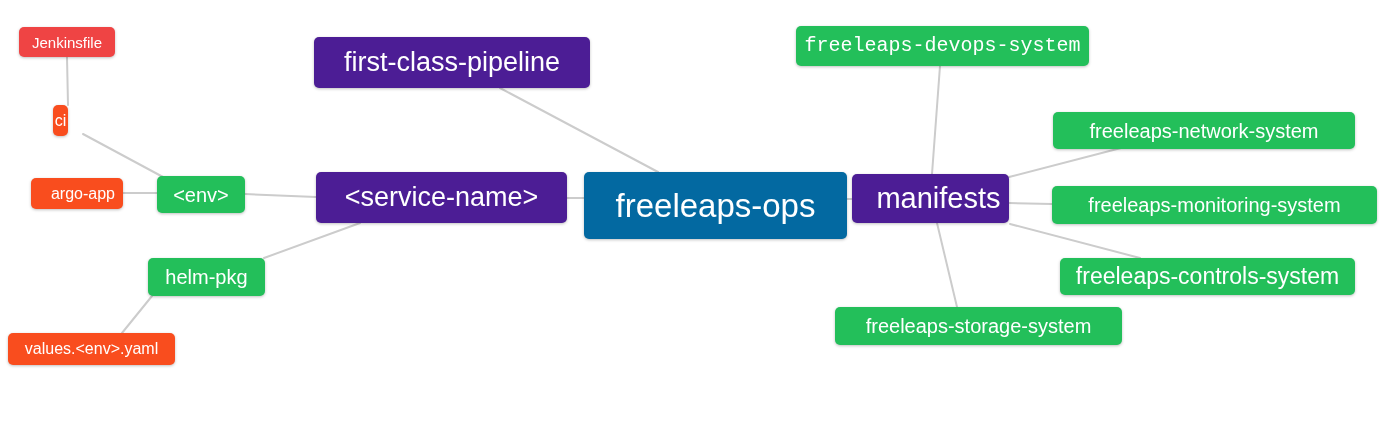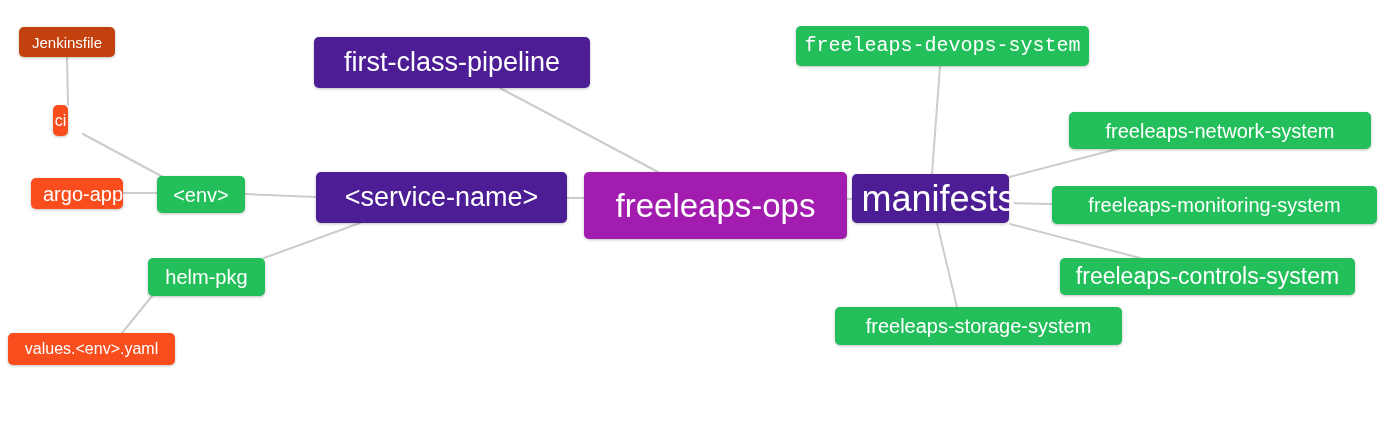--- a/index.html
+++ b/index.html
@@ -34,37 +34,37 @@
     color: #ffffff;
     border-radius: 5px;
     box-shadow: 0 1px 3px rgba(0,0,0,0.25);
     white-space: nowrap;
     cursor: pointer;
     box-sizing: border-box;
     line-height: 1;
   }
   .node.blue   { background: #4c1d95; }
   .node.green  { background: #23bf5a; }
-  .node.orange { background: #c2410c; }
+  .node.orange { background: #ef4444; }
   .node.red    { background: #f94d1e; }
-  .node.dark   { background: #a21caf; }
+  .node.dark   { background: #0369a1; }
 
   
   .n-root      { left: 584px; top: 172px; width: 263px; height: 67px; font-size: 33px; }
   .n-service   { left: 316px; top: 172px; width: 251px; height: 51px; font-size: 27px; }
   .n-pipeline  { left: 314px; top: 37px;  width: 276px; height: 51px; font-size: 27px; }
   .n-env       { left: 157px; top: 176px; width: 88px;  height: 37px; font-size: 20px; }
   .n-ci        { left: 53px;  top: 105px; width: 15px;  height: 31px; font-size: 16px; }
   .n-jenkins   { left: 19px;  top: 27px;  width: 96px;  height: 30px; font-size: 15px; }
-  .n-argo      { left: 31px;  top: 178px; width: 92px;  height: 31px; font-size: 20px; padding-left: 12px; }
+  .n-argo      { left: 31px;  top: 178px; width: 92px;  height: 31px; font-size: 16px; padding-left: 12px; }
   .n-helm      { left: 148px; top: 258px; width: 117px; height: 38px; font-size: 20px; }
   .n-values    { left: 8px;   top: 333px; width: 167px; height: 32px; font-size: 16px; }
-  .n-manifests { left: 852px; top: 174px; width: 157px; height: 49px; font-size: 36px; padding-left: 16px; }
+  .n-manifests { left: 852px; top: 174px; width: 157px; height: 49px; font-size: 29px; padding-left: 16px; }
   .n-devops    { left: 796px; top: 26px;  width: 293px; height: 40px; font-size: 20px; font-family: Liberation Mono, monospace; }
-  .n-network   { left: 1053px;top: 112px; width: 302px; height: 37px; font-size: 20px; margin-left: 16px; }
+  .n-network   { left: 1053px;top: 112px; width: 302px; height: 37px; font-size: 20px; }
   .n-monitor   { left: 1052px;top: 186px; width: 325px; height: 38px; font-size: 20px; }
   .n-controls  { left: 1060px;top: 258px; width: 295px; height: 37px; font-size: 23px; }
   .n-storage   { left: 815px; top: 307px; width: 287px; height: 38px; font-size: 20px; margin-left: 20px; }
 </style>
 </head>
 <body>
 
 <div class="canvas">
 
   <svg class="edges" viewBox="0 0 1390 421" xmlns="http://www.w3.org/2000/svg">

